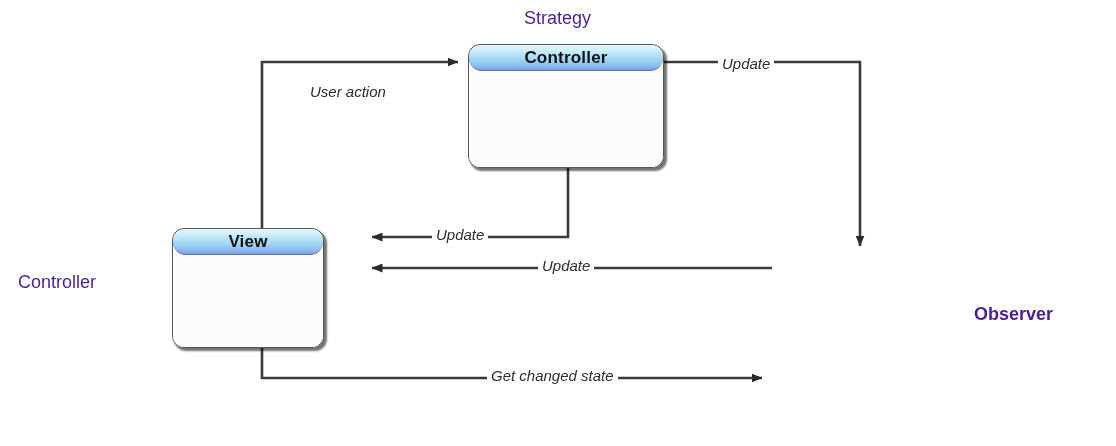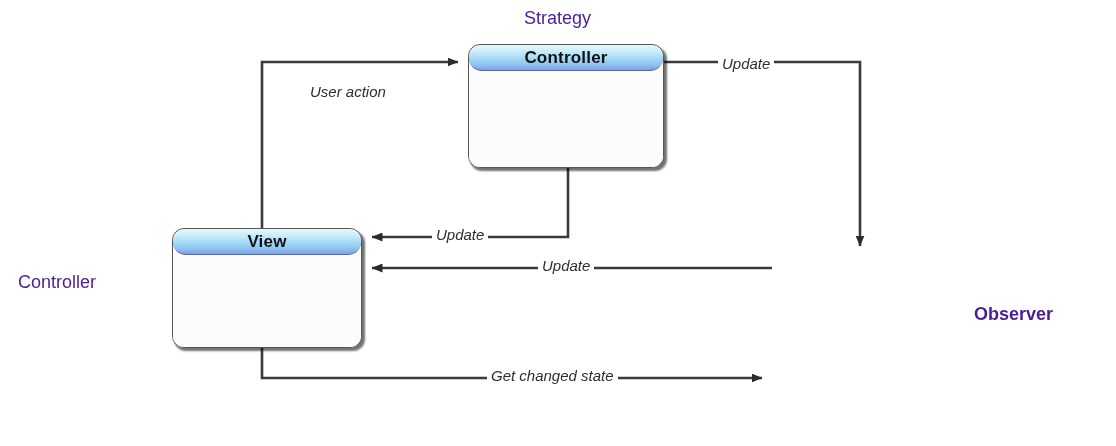--- a/index.html
+++ b/index.html
@@ -93,21 +93,21 @@
     <path d="M 772,268 L 372,268" fill="none" stroke="#3a3a3a" stroke-width="2.6" marker-end="url(#arrow)"></path>
 
     <path d="M 262,348 L 262,378 L 762,378" fill="none" stroke="#3a3a3a" stroke-width="2.6" marker-end="url(#arrow)"></path>
   </svg>
 
   <div class="node" style="left:468px; top:44px; width:196px; height:124px;">
     <div class="node-header">Controller</div>
     <div class="node-body"></div>
   </div>
 
-  <div class="node" style="left:172px; top:228px; width:190px; height:120px;">
+  <div class="node" style="left:172px; top:228px; width:152px; height:120px;">
     <div class="node-header">View</div>
     <div class="node-body"></div>
   </div>
 
 
   <div class="pattern-label" style="left:524px; top:8px;">Strategy</div>
 
   <div class="pattern-label" style="left:18px; top:272px;">Controller</div>
 
   <div class="pattern-label" style="left:974px; top:304px;font-weight:bold;">Observer</div>

